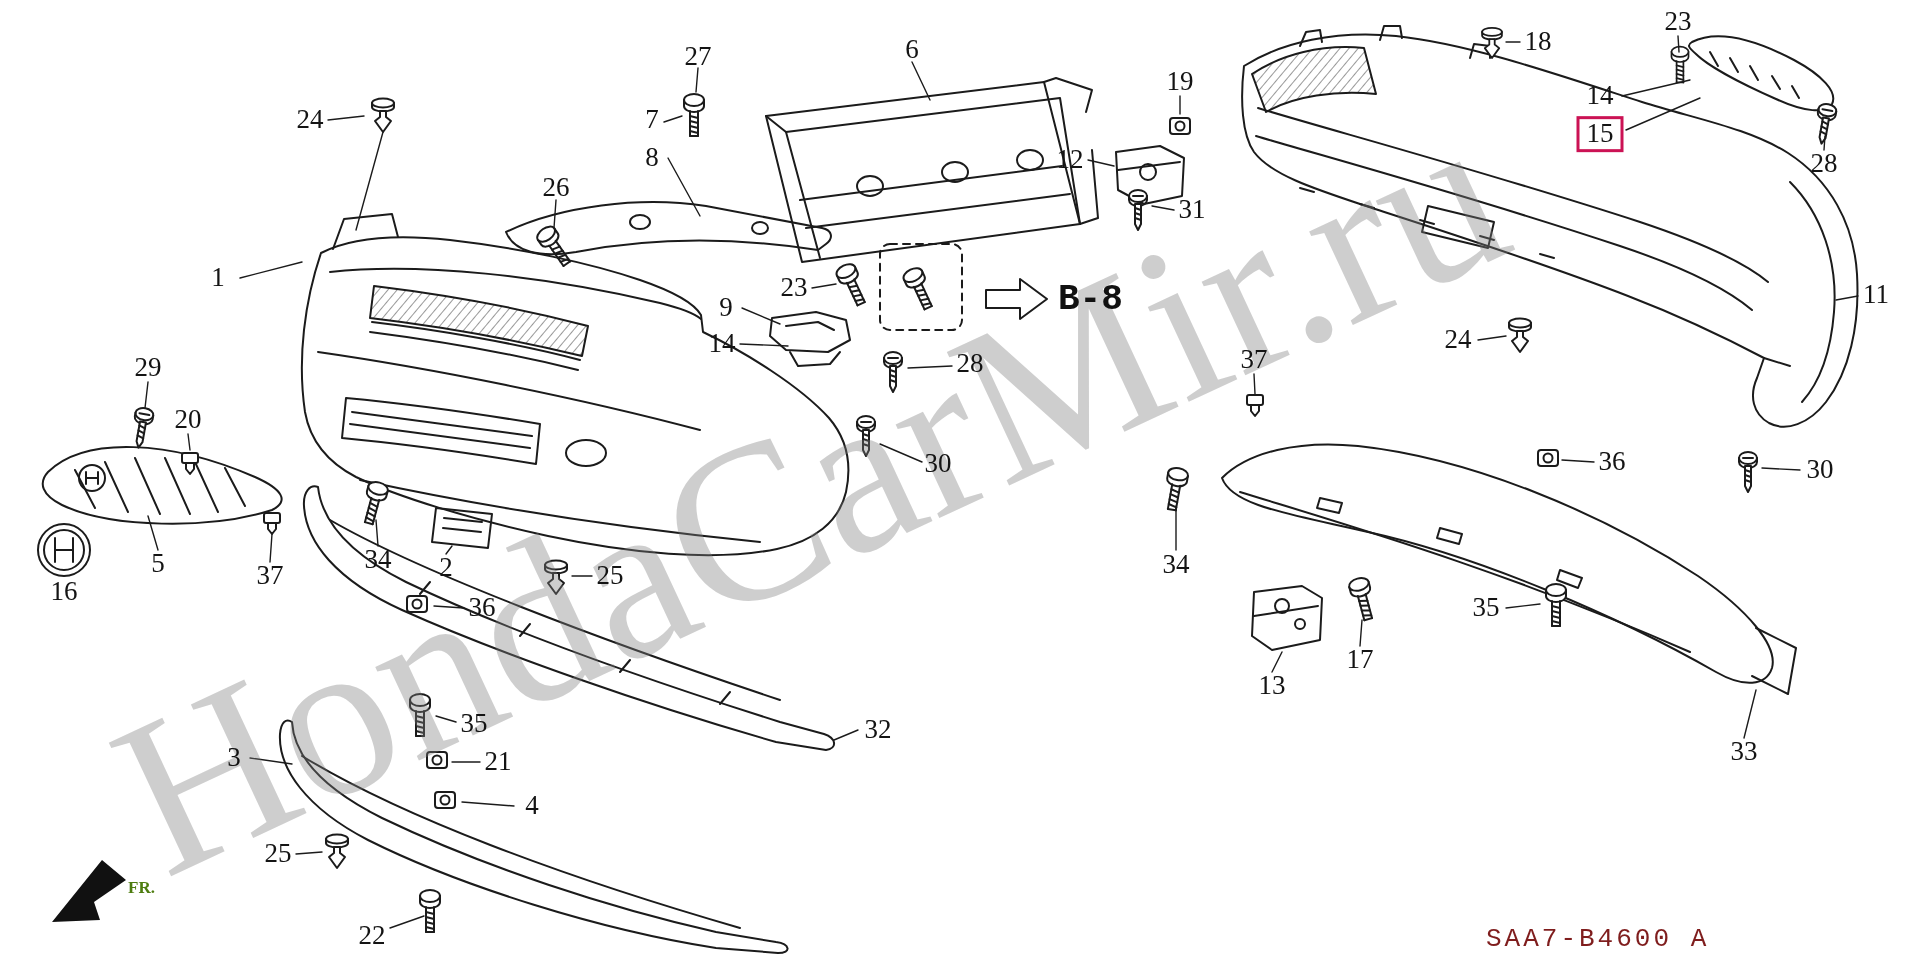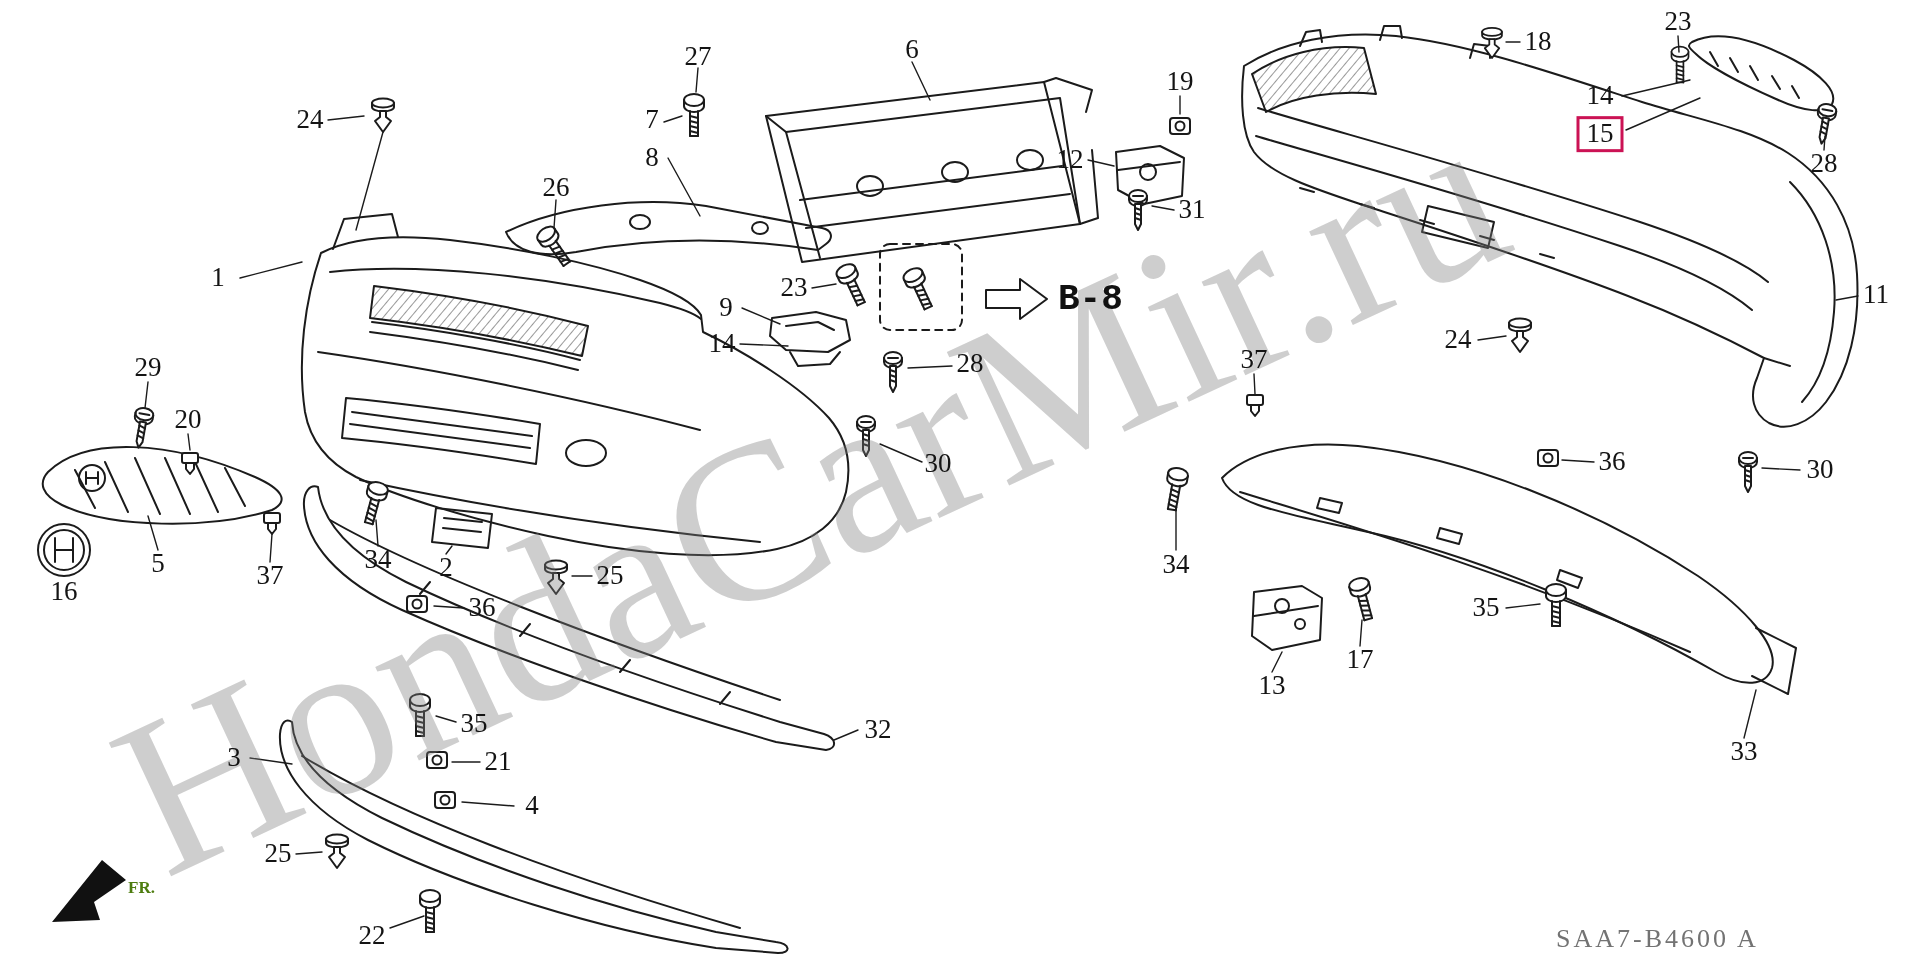--- a/index.html
+++ b/index.html
@@ -13,22 +13,22 @@
                color:rgba(125,125,125,0.38); pointer-events:none; }
   #callouts { position:absolute; inset:0; z-index:3; }
   .callout { position:absolute; transform:translate(-50%,-50%);
              font-size:27px; color:#141414; line-height:1.1; cursor:pointer;
              user-select:none; }
   .callout.highlighted { border:3px solid #cb1254; padding:0 7px; background:rgba(255,255,255,0.15); }
   .b8 { position:absolute; left:1058px; top:299px; z-index:3; transform:translate(0,-50%);
         font-size:36px; font-weight:bold; color:#111;font-family:Liberation Mono, monospace; }
   .fr { position:absolute; left:128px; top:888px; z-index:3; transform:translate(0,-50%);
         font-size:17px; font-weight:bold; color:#4d7c0f; }
-  .code { position:absolute; left:1556px; top:924px; z-index:3;
-          font-size:26px; letter-spacing:3px; color:#737373; }
+  .code { position:absolute; left:1486px; top:924px; z-index:3;
+          font-size:26px; letter-spacing:3px; color:#7f1d1d;font-family:Liberation Mono, monospace; }
 </style>
 </head>
 <body>
 
 <div class="stage">
 
   <svg width="1920" height="958" viewBox="0 0 1920 958">
     <defs>
       <pattern id="hatch" width="7" height="7" patternUnits="userSpaceOnUse" patternTransform="rotate(40)">
         <line x1="0" y1="0" x2="0" y2="7" stroke="#333" stroke-width="1"></line>

